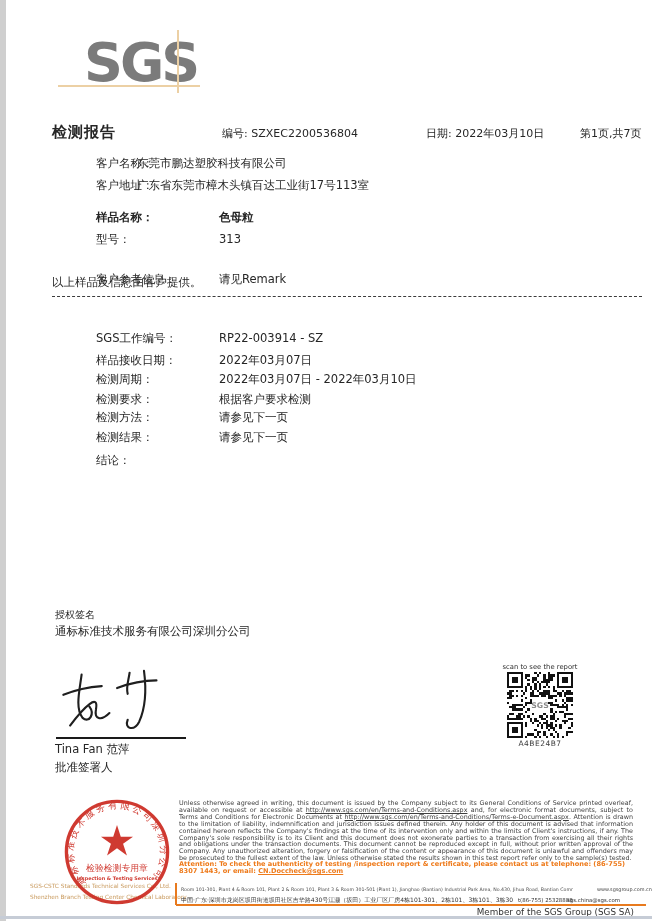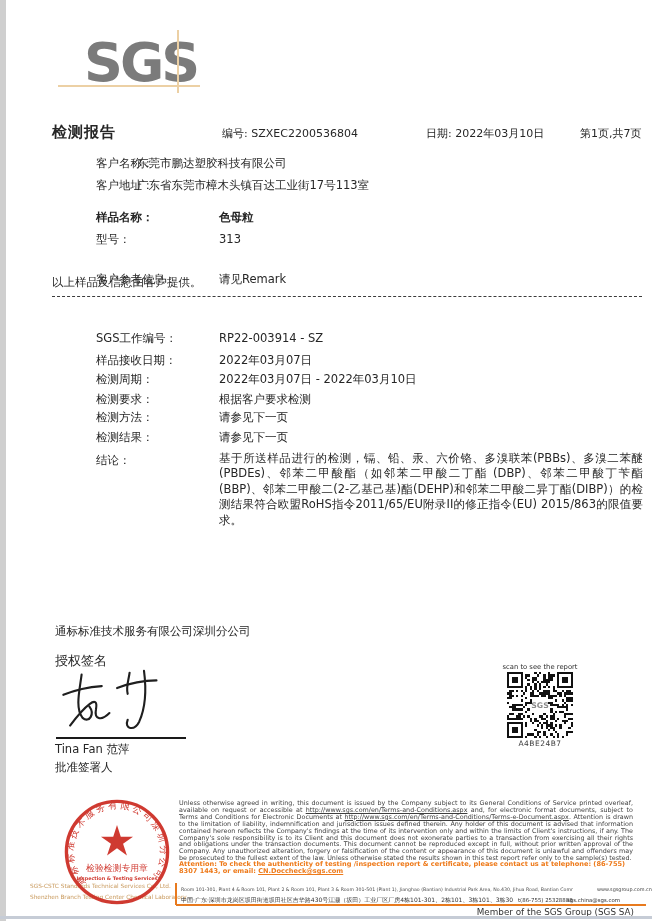--- a/index.html
+++ b/index.html
@@ -29,21 +29,21 @@
   .r-sample{top:210px;font-weight:bold;} .r-model{top:232px;} .r-ref{top:272px;}
   .r-note{top:275px;left:52px;font-size:11.5px;}
   .divider{left:52px;top:296px;width:590px;border-top:1.2px dashed #3c3c3c;height:0;}
 
   .r-j0{top:331px;} .r-j1{top:353px;} .r-j2{top:372px;}
   .r-j3{top:392px;} .r-j4{top:410px;} .r-j5{top:430px;}
   .r-concl-l{top:453px;}
   .concl-text{left:219px;top:451px;width:424px;font-size:11.5px;line-height:15.4px;text-align:justify;}
 
   .sig-company{left:55px;top:624px;font-size:11.5px;}
-  .sig-auth{left:55px;top:652px;font-size:13px;}
+  .sig-auth{left:55px;top:608px;font-size:10px;}
   .sig-img{left:56px;top:666px;}
   .sig-line{left:56px;top:737px;width:130px;height:1.5px;background:#1a1a1a;}
   .sig-name{left:55px;top:742px;font-size:11.5px;}
   .sig-role{left:55px;top:760px;font-size:11.5px;}
 
   .qr-caption{left:494px;top:663px;width:92px;text-align:center;font-size:6.8px;color:#2e2e2e;}
   .qr-box{left:507px;top:672px;width:66px;height:66px;}
   .qr-id{left:494px;top:739px;width:92px;text-align:center;font-size:7.5px;color:#3a3a3a;letter-spacing:.5px;}
 
   
@@ -108,21 +108,20 @@
   <div class="abs lbl col-label r-j2">检测周期：</div>
   <div class="abs val col-tab r-j2">2022年03月07日 - 2022年03月10日</div>
   <div class="abs lbl col-label r-j3">检测要求：</div>
   <div class="abs val col-tab r-j3">根据客户要求检测</div>
   <div class="abs lbl col-label r-j4">检测方法：</div>
   <div class="abs val col-tab r-j4">请参见下一页</div>
   <div class="abs lbl col-label r-j5">检测结果：</div>
   <div class="abs val col-tab r-j5">请参见下一页</div>
 
   <div class="abs lbl col-label r-concl-l">结论：</div>
-  <div class="abs concl-text">基于所送样品进行的检测，镉、铅、汞、六价铬、多溴联苯(PBBs)、多溴二苯醚(PBDEs)、邻苯二甲酸酯（如邻苯二甲酸二丁酯 (DBP)、邻苯二甲酸丁苄酯(BBP)、邻苯二甲酸二(2-乙基己基)酯(DEHP)和邻苯二甲酸二异丁酯(DIBP)）的检测结果符合欧盟RoHS指令2011/65/EU附录II的修正指令(EU) 2015/863的限值要求。</div>
 
   <div class="abs sig-company">通标标准技术服务有限公司深圳分公司</div>
   <div class="abs sig-auth">授权签名</div>
   <div class="abs sig-img">
     <svg width="128" height="72" viewBox="0 0 130 75" fill="none" stroke="#1f1f1f" stroke-width="2.2" stroke-linecap="round">
       <path d="M6 30 C16 26 32 22 46 21"></path>
       <path d="M25 9 C23 25 18 44 26 54 C33 60 39 50 33 42"></path>
       <path d="M13 62 C28 42 43 28 40 45 C38 55 45 58 54 49"></path>
       <path d="M62 23 C75 18 91 15 103 15"></path>
       <path d="M75 7 C74 15 71 22 73 29"></path>

